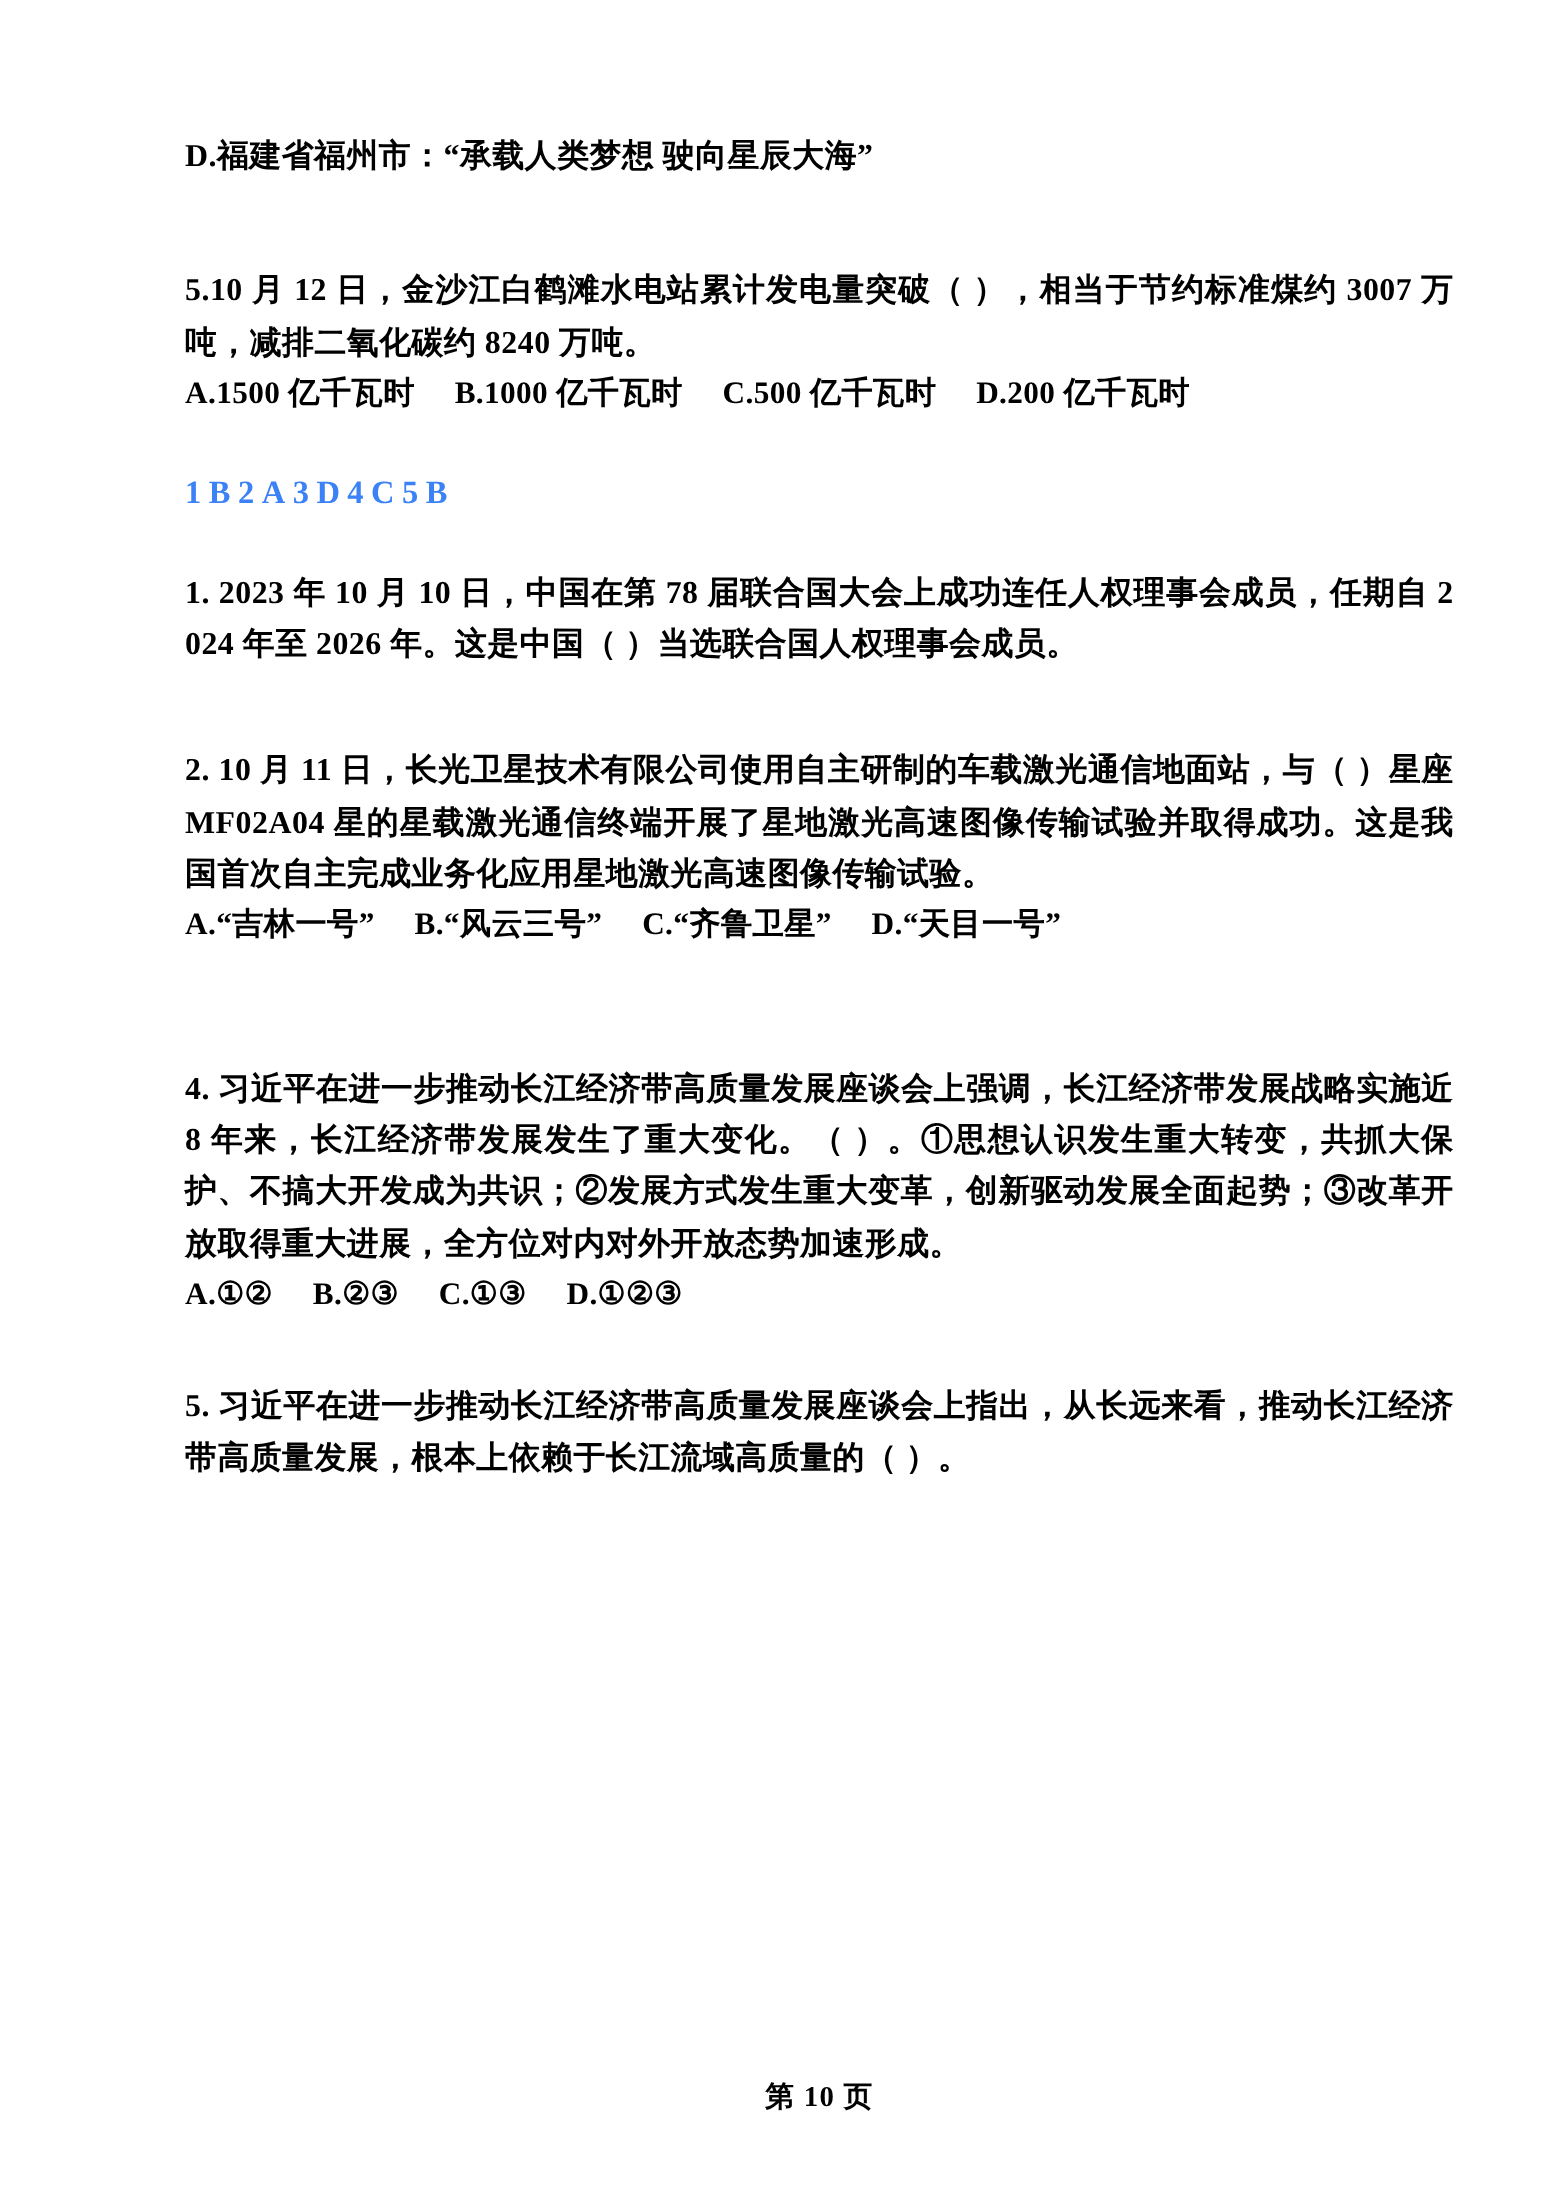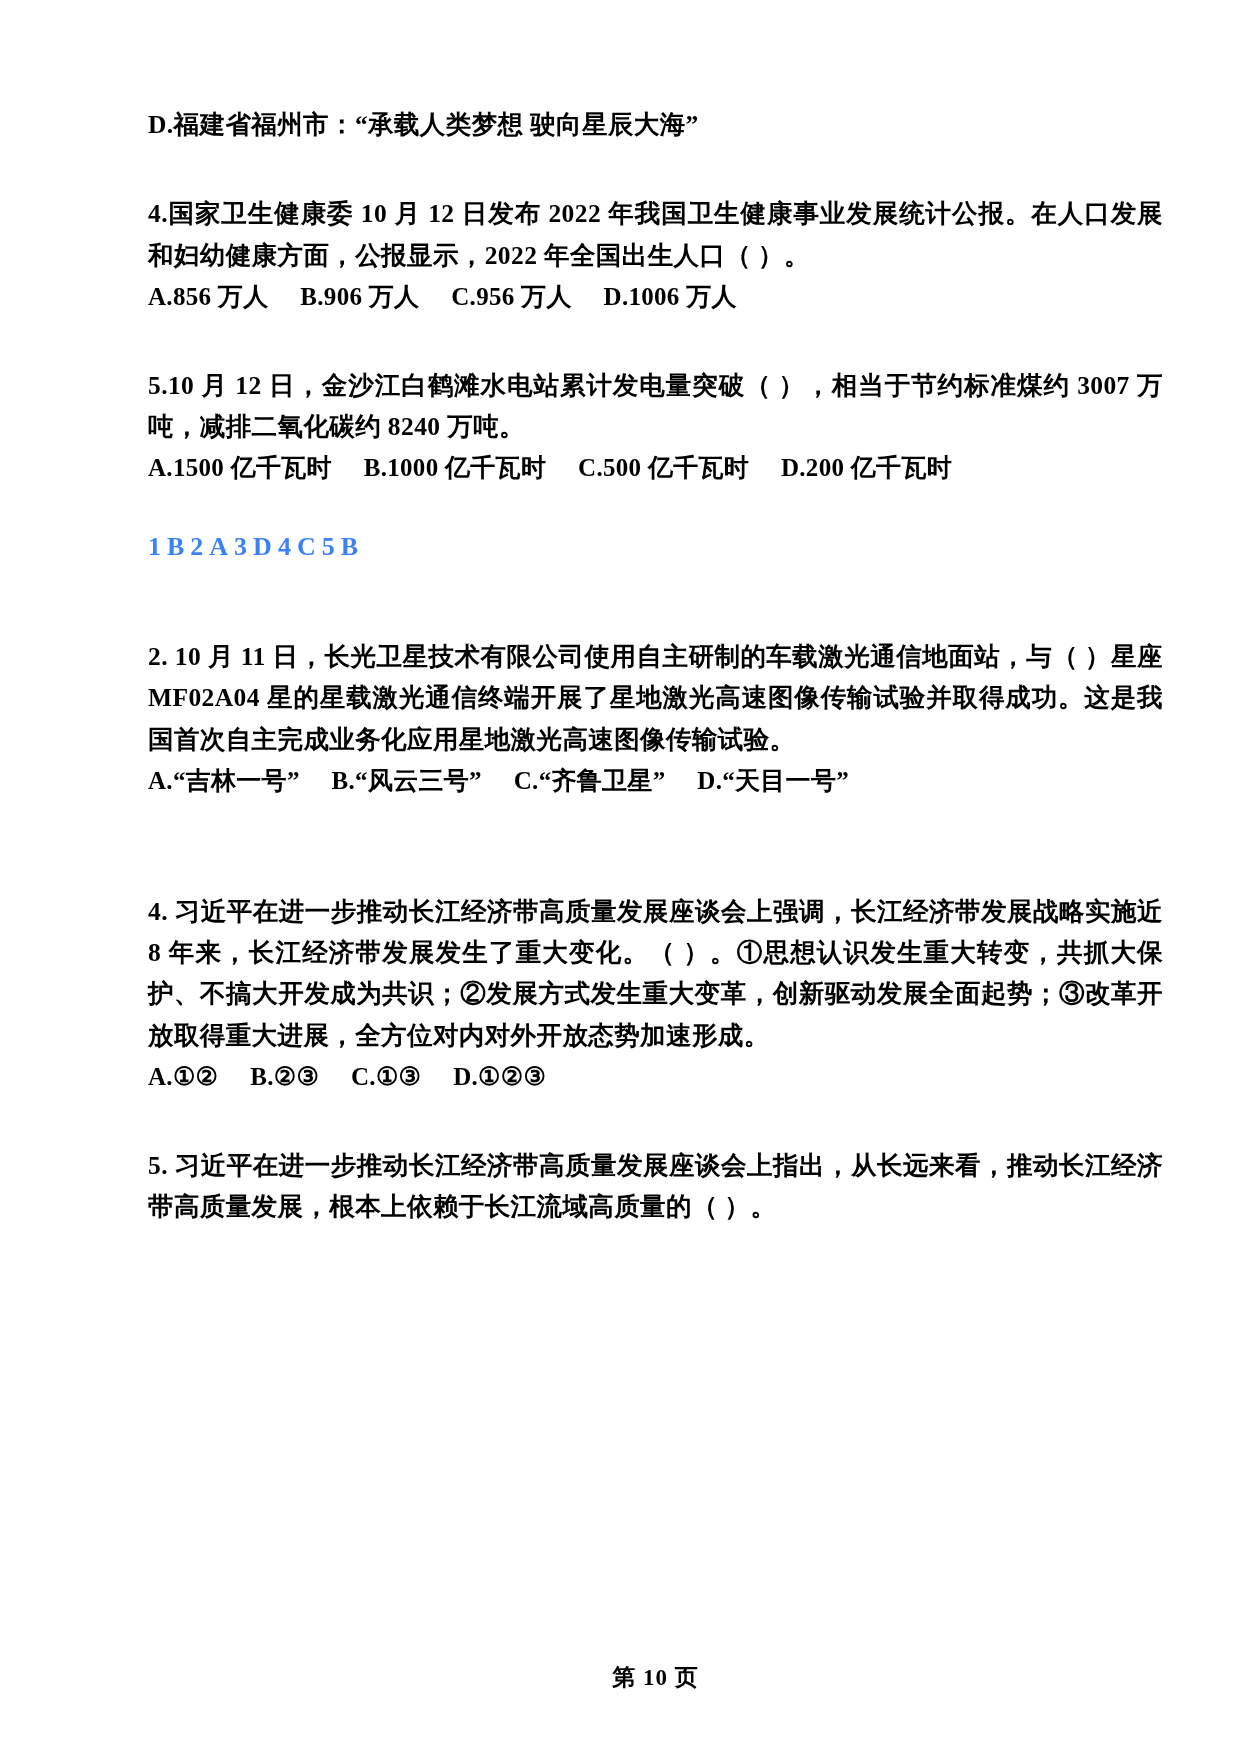--- a/index.html
+++ b/index.html
@@ -69,35 +69,32 @@
 <div class="page">
 
   <div class="spacer-top"></div>
 
   <div class="block">
     <p class="para">D.福建省福州市：“承载人类梦想  驶向星辰大海”</p>
   </div>
 
   <div class="gap-sm"></div>
 
-  <div class="block">
-    <p class="para">4.国家卫生健康委 10 月 12 日发布 2022 年我国卫生健康事业发展统计公报。在人口发展和妇幼健康方面，公报显示，2022 年全国出生人口（   ）。</p>
-    <p class="opts">A.856 万人　 B.906 万人　 C.956 万人　 D.1006 万人</p>
-  </div>
 
   <div class="gap-sm"></div>
 
   <div class="block">
     <p class="para">5.10 月 12 日，金沙江白鹤滩水电站累计发电量突破（   ），相当于节约标准煤约 3007 万吨，减排二氧化碳约 8240 万吨。</p>
     <p class="opts">A.1500 亿千瓦时　 B.1000 亿千瓦时　 C.500 亿千瓦时　 D.200 亿千瓦时</p>
   </div>
 
   <div class="answers">1B2A3D4C5B</div>
 
   <div class="block">
+    <p class="para">1. 2023 年 10 月 10 日，中国在第 78 届联合国大会上成功连任人权理事会成员，任期自 2024 年至 2026 年。这是中国（   ）当选联合国人权理事会成员。</p>
   </div>
 
   <div class="gap-md"></div>
 
   <div class="block">
     <p class="para">2. 10 月 11 日，长光卫星技术有限公司使用自主研制的车载激光通信地面站，与（   ）星座 MF02A04 星的星载激光通信终端开展了星地激光高速图像传输试验并取得成功。这是我国首次自主完成业务化应用星地激光高速图像传输试验。</p>
     <p class="opts">A.“吉林一号”　 B.“风云三号”　 C.“齐鲁卫星”　 D.“天目一号”</p>
   </div>
 
   <div class="gap-md"></div>

